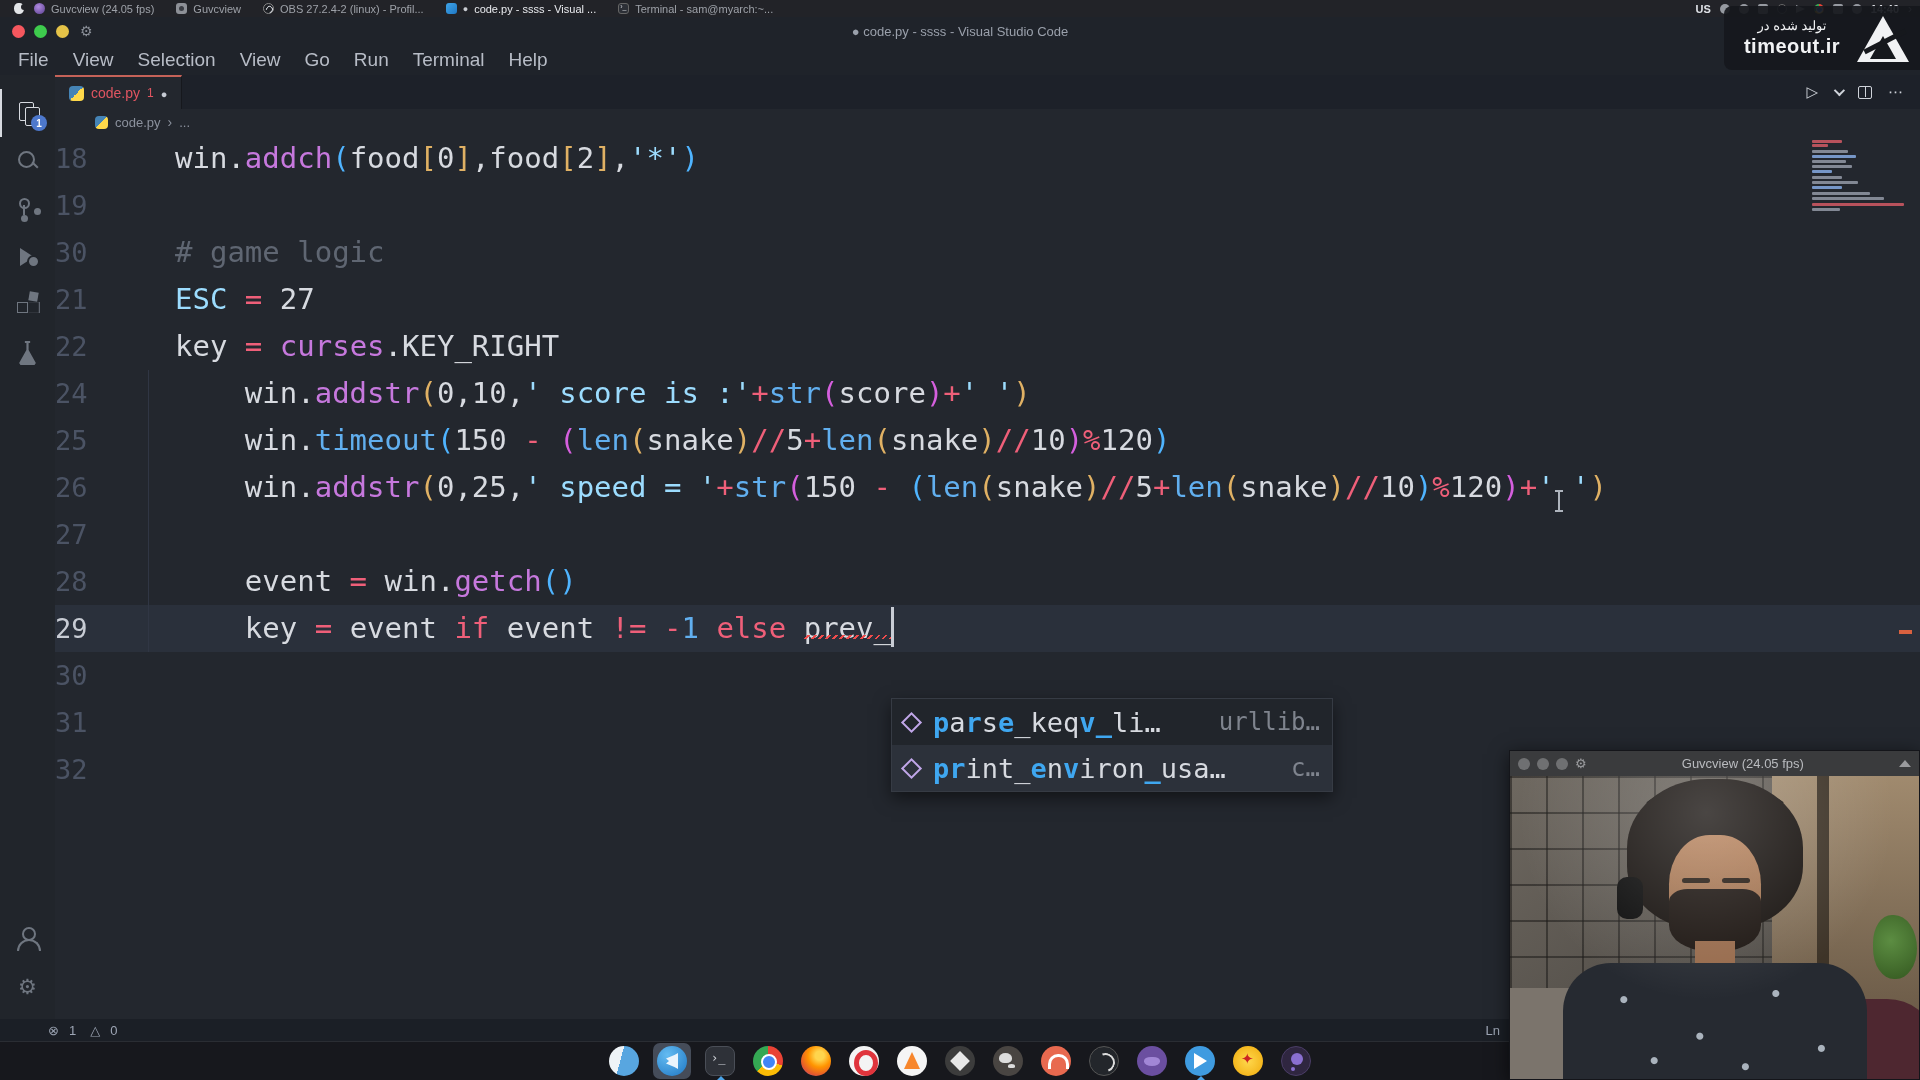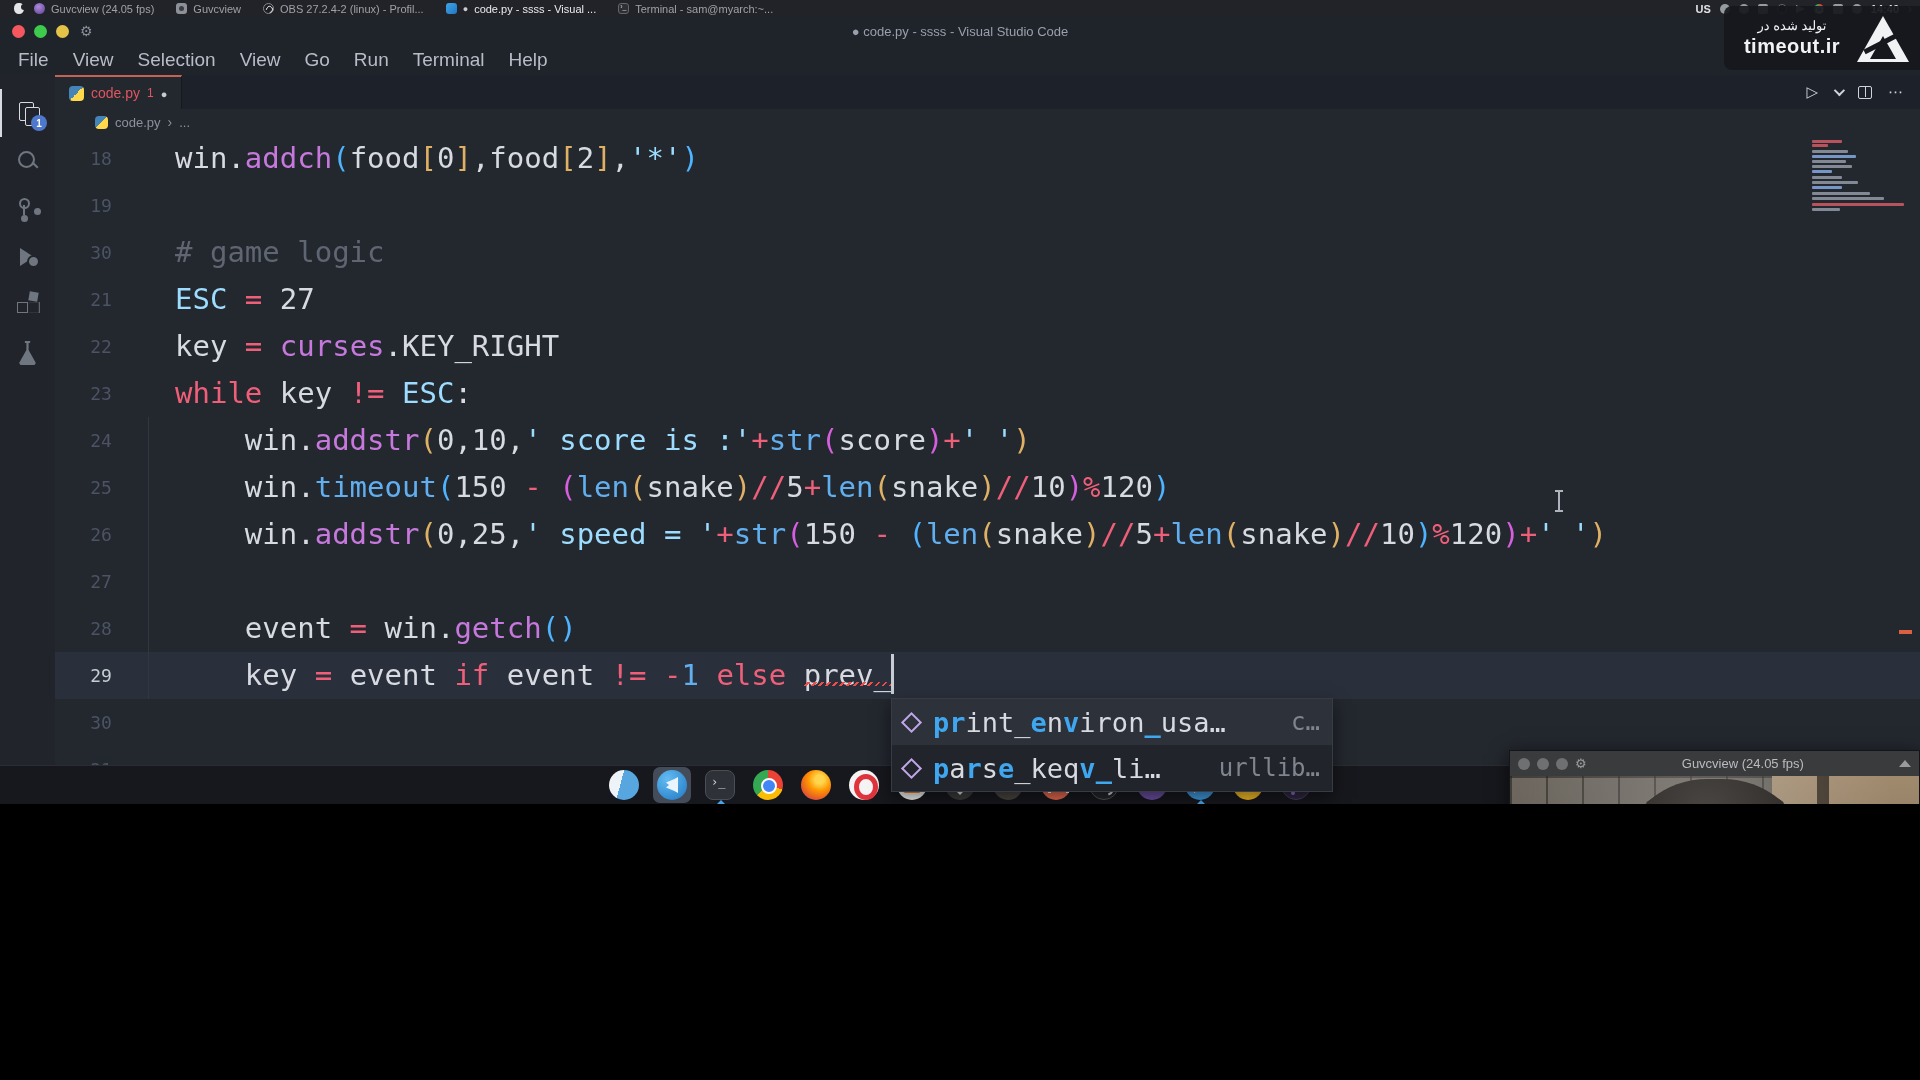--- a/index.html
+++ b/index.html
@@ -1,17 +1,17 @@
 <!DOCTYPE html>
 <html><head>
 <meta charset="utf-8">
 <style>
 * { margin:0; padding:0; box-sizing:border-box; }
 html,body { background:#000; }
-.screen { position:relative; width:1920px; height:804px; overflow:hidden;
+.screen { position:relative; width:1920px; height:1080px; overflow:hidden;
   font-family:"Liberation Sans", sans-serif; background:#c2410c; color:#d7dae0;padding-left:16px; }
 
 
 .osbar { position:absolute; left:0; top:0; width:1920px; height:17px; background:#222328;
   display:flex; align-items:center; font-size:11px; color:#b9bdc4; z-index:40; padding:0 8px; }
 .apple { width:10px; height:11px; background:#e3e5e8; border-radius:45% 45% 48% 48%; position:relative; margin:0 10px 0 6px; flex:none;}
 .apple::after{ content:""; position:absolute; right:-3px; top:1px; width:6px; height:6px; border-radius:50%; background:#222328;}
 .os-app { display:flex; align-items:center; gap:6px; margin-right:22px; white-space:nowrap;}
 .os-app .t { color:#9da1a8; }
 .os-app.active .t { color:#e8eaee; }
@@ -93,21 +93,21 @@
 .ta-split::after{content:"";position:absolute;left:5.5px;top:0;width:1.5px;height:10px;background:#cfd3da;}
 .ta-dots { font-size:15px; letter-spacing:1px;}
 .breadcrumb { height:26px; background:#23272e; display:flex; align-items:center; gap:7px; padding-left:40px; font-size:13px; color:#8b919d; flex:none;}
 .breadcrumb .pyicon{ width:13px; height:13px;}
 .bc-sep { font-size:14px; }
 
 
 .editor { flex:1; position:relative; background:#23272e; overflow:hidden; font-family:"DejaVu Sans Mono", monospace;}
 .code-line { display:flex; height:47px; line-height:47px; font-size:29px; white-space:pre; }
 .code-line.active { background:#2a303b; }
-.ln { width:92px; text-align:center; color:#4b5364; flex:none; font-size:18px;}
+.ln { width:92px; text-align:left; color:#4b5364; flex:none; font-size:27px;}
 .code-line.active .ln { color:#c8ccd4; }
 .ctext { padding-left:28px; position:relative;}
 .code-line.guide .ctext { background-image:linear-gradient(#303644,#303644); background-repeat:no-repeat; background-size:1px 47px; background-position:1px 0;}
 .tv{color:#d7dae0}.tw{color:#d7dae0}.tn{color:#d7dae0}
 .tk{color:#ef5f79}.tf{color:#c678dd}.tb{color:#61afef}
 .ts{color:#9cdcfe}.tc{color:#9cdcfe}.tcm{color:#5f6672}
 .tp1{color:#e0b164}.tp2{color:#d55fde}.tp3{color:#4fb4ff}
 .sqg{ position:relative; }
 .sqg::after{ content:""; position:absolute; left:0; right:0; bottom:6px; height:4px;
   background:repeating-linear-gradient(-45deg,#f14c4c 0 2px,transparent 2px 5px);}
@@ -324,21 +324,20 @@
           <span>code.py</span>
           <span class="bc-sep">›</span>
           <span>...</span>
         </div>
         <div class="editor" id="editor">
             <div class="code-line"><div class="ln">18</div><div class="ctext"><span class="tv">win</span><span class="tw">.</span><span class="tf">addch</span><span class="tp3">(</span><span class="tv">food</span><span class="tp1">[</span><span class="tn">0</span><span class="tp1">]</span><span class="tw">,</span><span class="tv">food</span><span class="tp1">[</span><span class="tn">2</span><span class="tp1">]</span><span class="tw">,</span><span class="ts">'*'</span><span class="tp3">)</span></div></div>
             <div class="code-line"><div class="ln">19</div><div class="ctext"></div></div>
             <div class="code-line"><div class="ln">30</div><div class="ctext"><span class="tcm"># game logic</span></div></div>
             <div class="code-line"><div class="ln">21</div><div class="ctext"><span class="tc">ESC</span><span class="tw"> </span><span class="tk">=</span><span class="tw"> </span><span class="tn">27</span></div></div>
             <div class="code-line"><div class="ln">22</div><div class="ctext"><span class="tv">key</span><span class="tw"> </span><span class="tk">=</span><span class="tw"> </span><span class="tf">curses</span><span class="tw">.</span><span class="tv">KEY_RIGHT</span></div></div>
-            <div class="code-line"><div class="ln">23</div><div class="ctext"><span class="tk">while</span><span class="tw"> </span><span class="tv">key</span><span class="tw"> </span><span class="tk">!=</span><span class="tw"> </span><span class="tc">ESC</span><span class="tw">:</span></div></div>
             <div class="code-line guide"><div class="ln">24</div><div class="ctext"><span class="tv">    win</span><span class="tw">.</span><span class="tf">addstr</span><span class="tp1">(</span><span class="tn">0</span><span class="tw">,</span><span class="tn">10</span><span class="tw">,</span><span class="ts">' score is :'</span><span class="tk">+</span><span class="tb">str</span><span class="tp2">(</span><span class="tv">score</span><span class="tp2">)</span><span class="tk">+</span><span class="ts">' '</span><span class="tp1">)</span></div></div>
             <div class="code-line guide"><div class="ln">25</div><div class="ctext"><span class="tv">    win</span><span class="tw">.</span><span class="tb">timeout</span><span class="tp3">(</span><span class="tn">150</span><span class="tw"> </span><span class="tk">-</span><span class="tw"> </span><span class="tp2">(</span><span class="tb">len</span><span class="tp1">(</span><span class="tv">snake</span><span class="tp1">)</span><span class="tk">//</span><span class="tn">5</span><span class="tk">+</span><span class="tb">len</span><span class="tp1">(</span><span class="tv">snake</span><span class="tp1">)</span><span class="tk">//</span><span class="tn">10</span><span class="tp2">)</span><span class="tk">%</span><span class="tn">120</span><span class="tp3">)</span></div></div>
             <div class="code-line guide"><div class="ln">26</div><div class="ctext"><span class="tv">    win</span><span class="tw">.</span><span class="tf">addstr</span><span class="tp1">(</span><span class="tn">0</span><span class="tw">,</span><span class="tn">25</span><span class="tw">,</span><span class="ts">' speed = '</span><span class="tk">+</span><span class="tb">str</span><span class="tp2">(</span><span class="tn">150</span><span class="tw"> </span><span class="tk">-</span><span class="tw"> </span><span class="tp3">(</span><span class="tb">len</span><span class="tp1">(</span><span class="tv">snake</span><span class="tp1">)</span><span class="tk">//</span><span class="tn">5</span><span class="tk">+</span><span class="tb">len</span><span class="tp1">(</span><span class="tv">snake</span><span class="tp1">)</span><span class="tk">//</span><span class="tn">10</span><span class="tp3">)</span><span class="tk">%</span><span class="tn">120</span><span class="tp2">)</span><span class="tk">+</span><span class="ts">' '</span><span class="tp1">)</span></div></div>
             <div class="code-line guide"><div class="ln">27</div><div class="ctext"></div></div>
             <div class="code-line guide"><div class="ln">28</div><div class="ctext"><span class="tv">    event</span><span class="tw"> </span><span class="tk">=</span><span class="tw"> </span><span class="tv">win</span><span class="tw">.</span><span class="tf">getch</span><span class="tp3">(</span><span class="tp3">)</span></div></div>
             <div class="code-line active guide"><div class="ln">29</div><div class="ctext"><span class="tv">    key</span><span class="tw"> </span><span class="tk">=</span><span class="tw"> </span><span class="tv">event</span><span class="tw"> </span><span class="tk">if</span><span class="tw"> </span><span class="tv">event</span><span class="tw"> </span><span class="tk">!=</span><span class="tw"> </span><span class="tk">-</span><span class="tb">1</span><span class="tw"> </span><span class="tk">else</span><span class="tw"> </span><span class="tv sqg">prev_</span><span class="cursor"></span></div></div>
             <div class="code-line"><div class="ln">30</div><div class="ctext"></div></div>
             <div class="code-line"><div class="ln">31</div><div class="ctext"></div></div>
             <div class="code-line"><div class="ln">32</div><div class="ctext"></div></div>
           </div>
@@ -369,29 +368,29 @@
       <div class="mm-bar mm-b" style="top: 46px; left: 0px; width: 30px;"></div>
       <div class="mm-bar mm-g" style="top: 52px; left: 0px; width: 58px;"></div>
       <div class="mm-bar mm-g" style="top: 57px; left: 0px; width: 72px;"></div>
       <div class="mm-bar mm-r" style="top: 63px; left: 0px; width: 92px;"></div>
       <div class="mm-bar mm-g" style="top: 68px; left: 0px; width: 28px;"></div>
     </div>
   <div class="ovr-dash"></div>
   <div class="ibeam"></div>
 
   <div class="popup" id="popup">
+      <div class="pop-row">
+        <span class="pop-cube"></span>
+        <span class="pop-label"><span class="m">p</span><span>a</span><span class="m">r</span><span>s</span><span class="m">e</span><span>_keq</span><span class="m">v</span><span class="m">_</span><span>li…</span></span>
+        <span class="pop-detail">urllib…</span>
+      </div>
       <div class="pop-row sel">
         <span class="pop-cube"></span>
         <span class="pop-label"><span class="m">p</span><span class="m">r</span><span>int_</span><span class="m">e</span><span>n</span><span class="m">v</span><span>iron</span><span class="m">_</span><span>usa…</span></span>
         <span class="pop-detail">c…</span>
-      </div>
-      <div class="pop-row">
-        <span class="pop-cube"></span>
-        <span class="pop-label"><span class="m">p</span><span>a</span><span class="m">r</span><span>s</span><span class="m">e</span><span>_keq</span><span class="m">v</span><span class="m">_</span><span>li…</span></span>
-        <span class="pop-detail">urllib…</span>
       </div>
     </div>
 
   <div class="dock" id="dock">
       <div class="dk-wrap">
         <div class="dk dk-file-manager"></div>
       </div>
       <div class="dk-wrap hl">
         <div class="dk dk-vscode"></div>
       </div>

